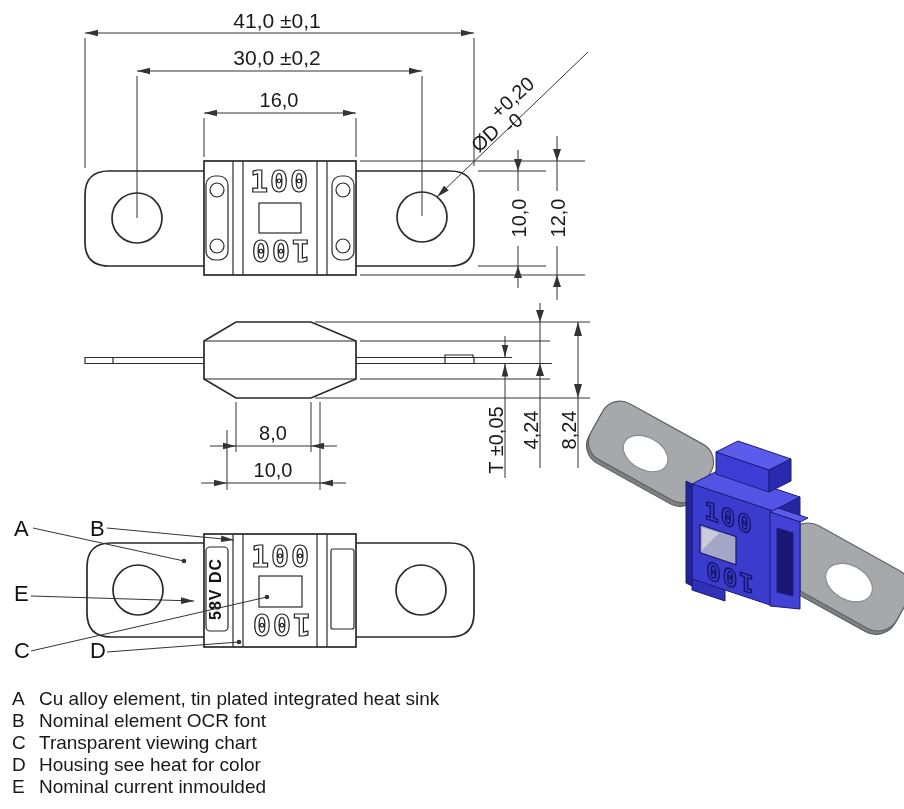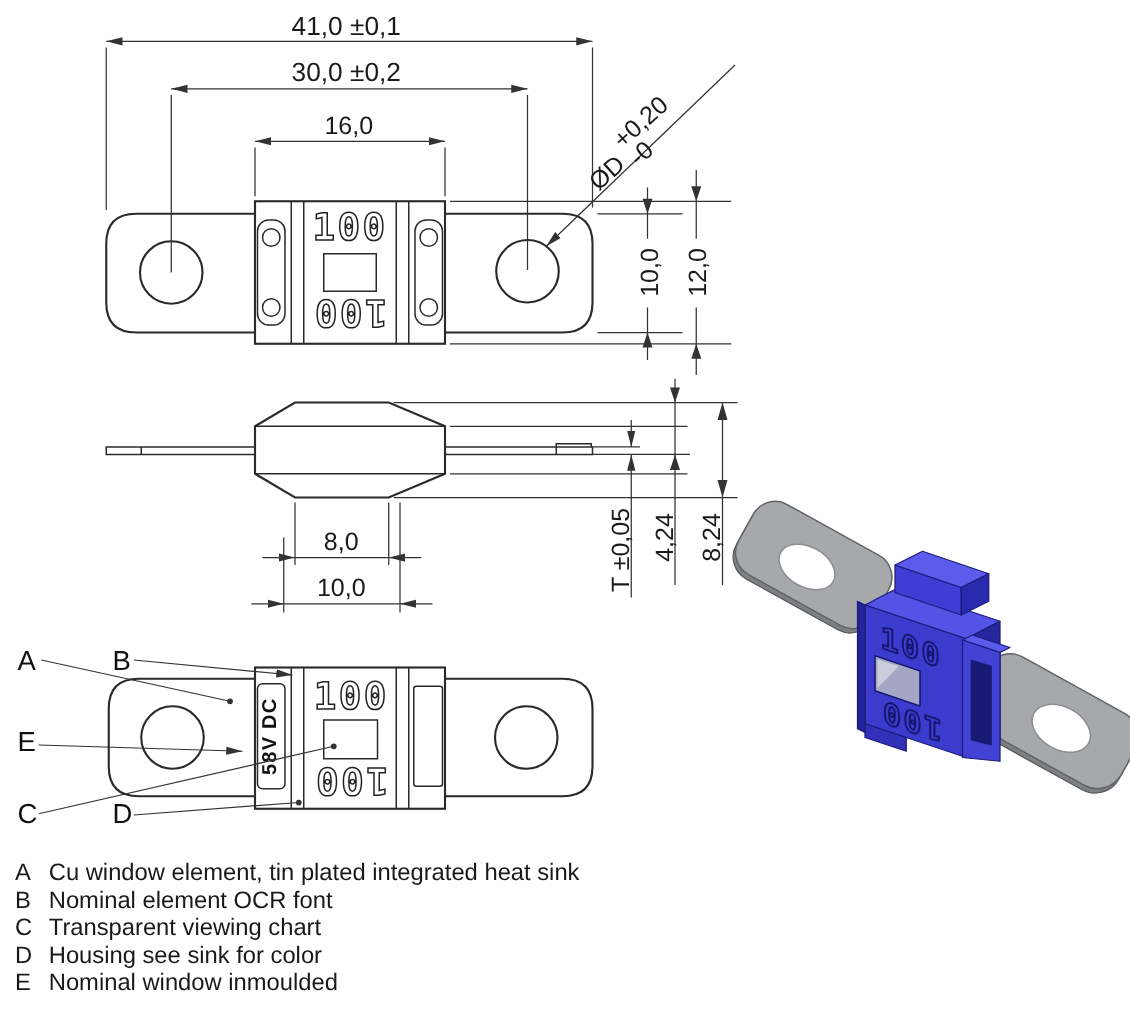--- a/index.html
+++ b/index.html
@@ -240,32 +240,32 @@
       <rect x="8" y="38" width="36" height="28" fill="#aeb0c4" fill-opacity="0.92" stroke="#15156b" stroke-width="1.2"></rect>
       <polygon points="10,40 27,40 10,63" fill="#ced1de" opacity="0.9"></polygon>
       <text class="ocr3d" x="37" y="88" text-anchor="middle" transform="rotate(180,37,80)">100</text>
     </g>
   </g>
 </svg>
 
 <div id="legend">
   <div class="lrow">
     <span class="lkey">A</span>
-    <span>Cu window element, tin plated integrated heat sink</span>
+    <span>Cu alloy element, tin plated integrated heat sink</span>
   </div>
   <div class="lrow">
     <span class="lkey">B</span>
     <span>Nominal element OCR font</span>
   </div>
   <div class="lrow">
     <span class="lkey">C</span>
     <span>Transparent viewing chart</span>
   </div>
   <div class="lrow">
     <span class="lkey">D</span>
-    <span>Housing see sink for color</span>
+    <span>Housing see heat for color</span>
   </div>
   <div class="lrow">
     <span class="lkey">E</span>
-    <span>Nominal window inmoulded</span>
+    <span>Nominal current inmoulded</span>
   </div>
 </div>
 </div>
 
 </body></html>

